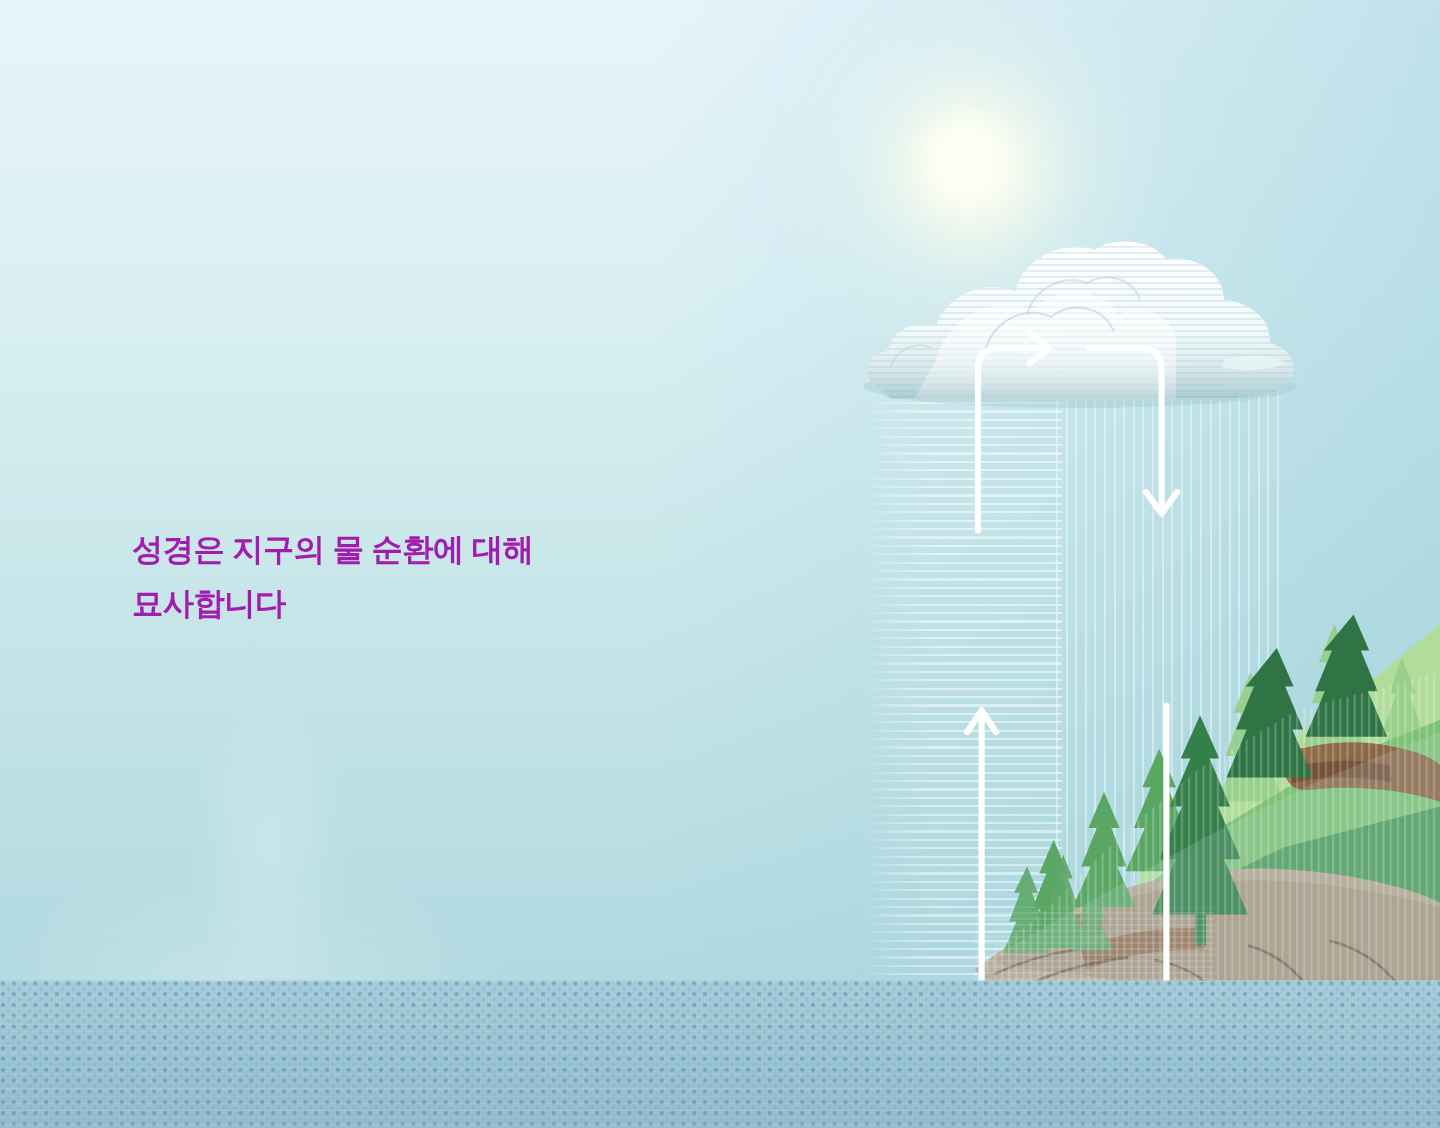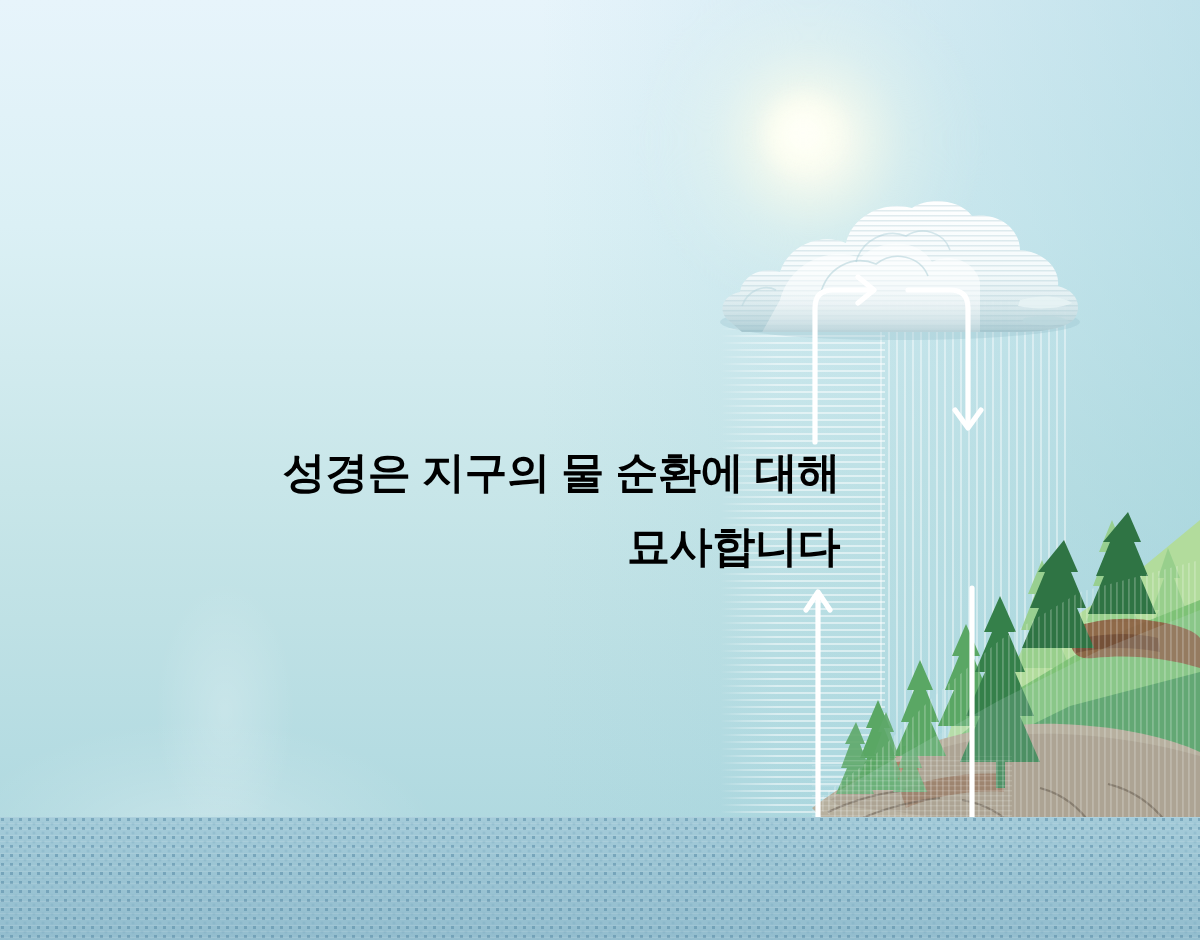--- a/index.html
+++ b/index.html
@@ -159,23 +159,23 @@
       rgba(255,255,255,0.10) 1px,
       rgba(255,255,255,0) 1px,
       rgba(255,255,255,0) 6px);
   }
   
   #caption {
     position: absolute;
     left: 110px;
     top: 436px;
     width: 730px;
-    text-align: right;
-    color: #000000;
-    font-size: 43px;
+    text-align: left;
+    color: #a21caf;
+    font-size: 26px;
     font-weight: 700;
     line-height: 1.72;
     letter-spacing: -0.4px;
     white-space: pre-line;
   }
   
   #scene-svg { position: absolute; left: 0; top: 0; }
 </style>
 </head>
 <body>

